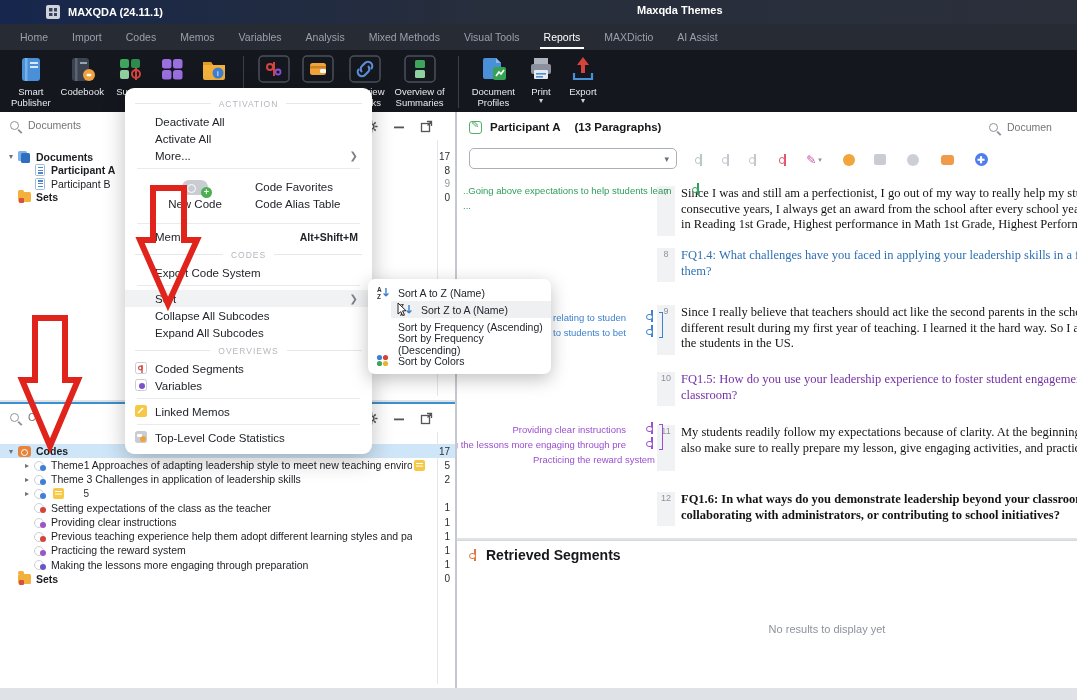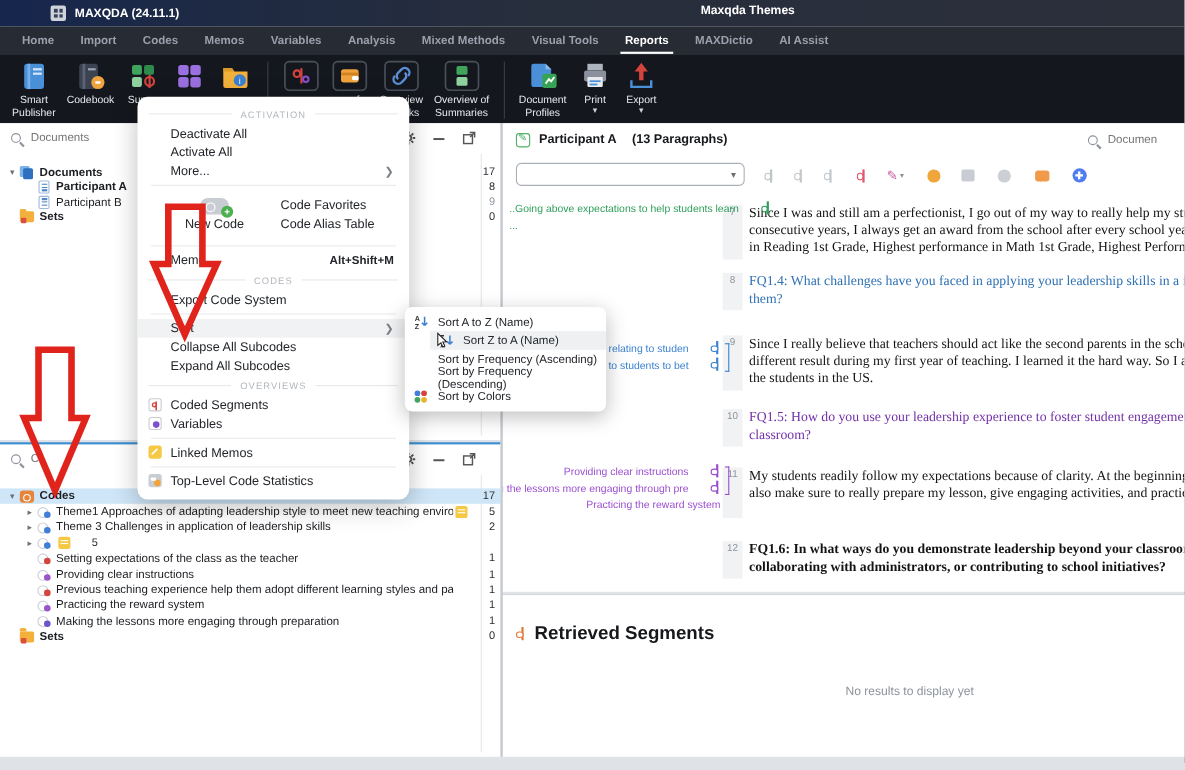--- a/index.html
+++ b/index.html
@@ -16,21 +16,21 @@
   .app-ico span{width:8px;height:8px;background:
     linear-gradient(#39425a,#39425a) left top/3.5px 3.5px no-repeat,
     linear-gradient(#39425a,#39425a) right top/3.5px 3.5px no-repeat,
     linear-gradient(#39425a,#39425a) left bottom/3.5px 3.5px no-repeat,
     linear-gradient(#39425a,#39425a) right bottom/3.5px 3.5px no-repeat;}
   .proj-title{position:absolute;left:637px;top:4px;font-size:11px;font-weight:bold;}
 
   
   .menubar{position:absolute;left:0;top:24px;width:1077px;height:26px;background:#262b34;
     display:flex;align-items:stretch;padding-left:8px;}
-  .menu-item{color:#9aa1ac;font-size:10.5px;font-weight:bold;padding:0 12px;display:flex;
+  .menu-item{color:#9aa1ac;font-size:10.5px;font-weight:normal;padding:0 12px;display:flex;
     align-items:center;position:relative;cursor:default;}
   .menu-item.active{color:#fff;}
   .menu-item.active::after{content:"";position:absolute;left:8px;right:8px;bottom:1px;height:2.5px;background:#fff;}
 
   
   .ribbon{position:absolute;left:0;top:50px;width:1077px;height:62px;background:#14171d;
     display:flex;align-items:flex-start;padding:4px 0 0 6px;}
   .rbtn{display:flex;flex-direction:column;align-items:center;min-width:42px;padding:0 5px;cursor:default;}
   .rbtn .rico{height:30px;display:flex;align-items:center;justify-content:center;}
   .rbtn .rlbl{color:#e8eaee;font-size:9.5px;line-height:11px;text-align:center;margin-top:2px;white-space:pre;}
@@ -108,21 +108,21 @@
   .content{position:absolute;left:0;top:64px;width:620px;height:362px;overflow:hidden;}
   .para{position:absolute;left:224px;right:0;font-family:"Liberation Serif",serif;font-size:12.5px;line-height:15.5px;color:#141414;}
   .para div{white-space:nowrap;overflow:hidden;}
   .pnum{position:absolute;left:200px;width:18px;background:#f1f2f4;color:#8d939c;font-size:9px;text-align:center;
     font-family:"Liberation Sans",sans-serif;padding-top:1px;}
   .mlabel{position:absolute;left:6px;width:192px;font-size:9.5px;line-height:15px;}
   .mlabel .row{display:flex;align-items:flex-start;gap:20px;white-space:nowrap;}
   .mlabel .row.r{justify-content:flex-end;}
 
   
-  .rhdr{display:flex;align-items:center;height:28px;padding:0 12px;font-weight:bold;font-size:17px;color:#16181c;gap:8px;margin-top:21px;}
+  .rhdr{display:flex;align-items:center;height:28px;padding:0 12px;font-weight:bold;font-size:14px;color:#16181c;gap:8px;}
   .rempty{position:absolute;left:120px;top:82px;width:500px;text-align:center;}
   .rempty .t1{color:#8d939c;font-size:11px;}
   .rempty .t2{color:#bcc1c8;font-size:10px;margin-top:17px;}
 
   
   .cmenu{position:absolute;left:125px;top:88px;width:247px;background:#fff;border-radius:9px;z-index:50;
     box-shadow:0 6px 22px rgba(0,0,0,.25);padding:6px 0 8px 0;font-size:11.5px;color:#22252a;}
   .mhdr{display:flex;align-items:center;height:15px;color:#b3b7bd;font-size:8.5px;letter-spacing:1px;margin:2px 10px;}
   .mhdr::before,.mhdr::after{content:"";flex:1;height:1px;background:#e6e8ea;}
   .mhdr span{padding:0 8px;}

